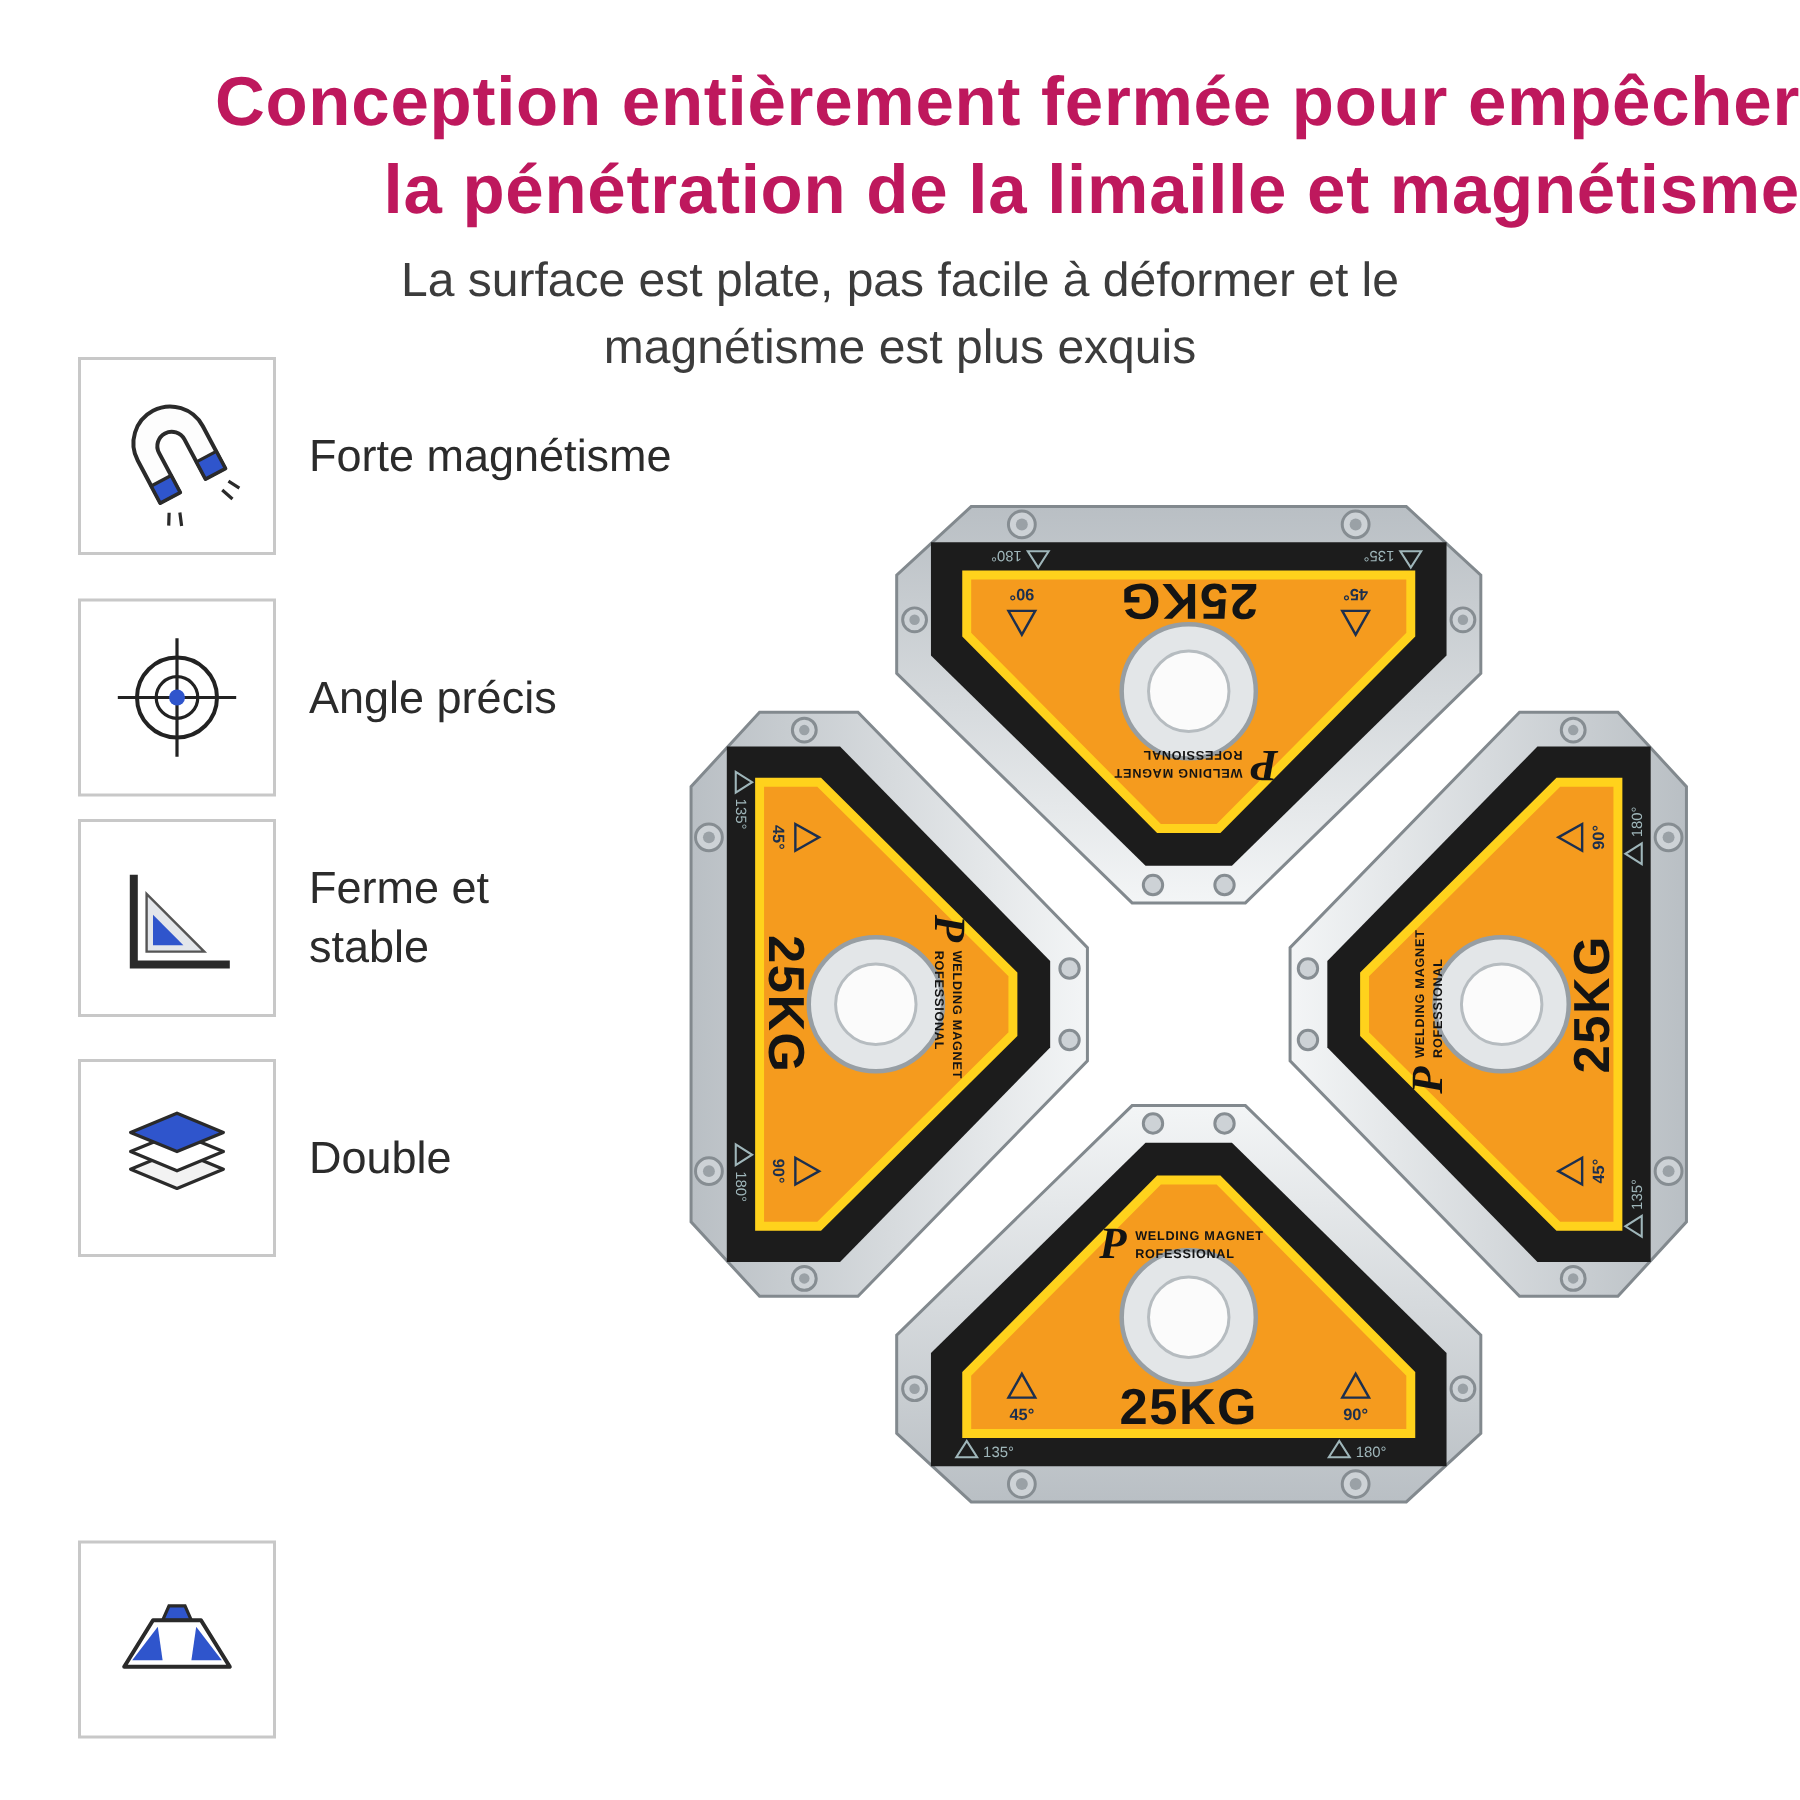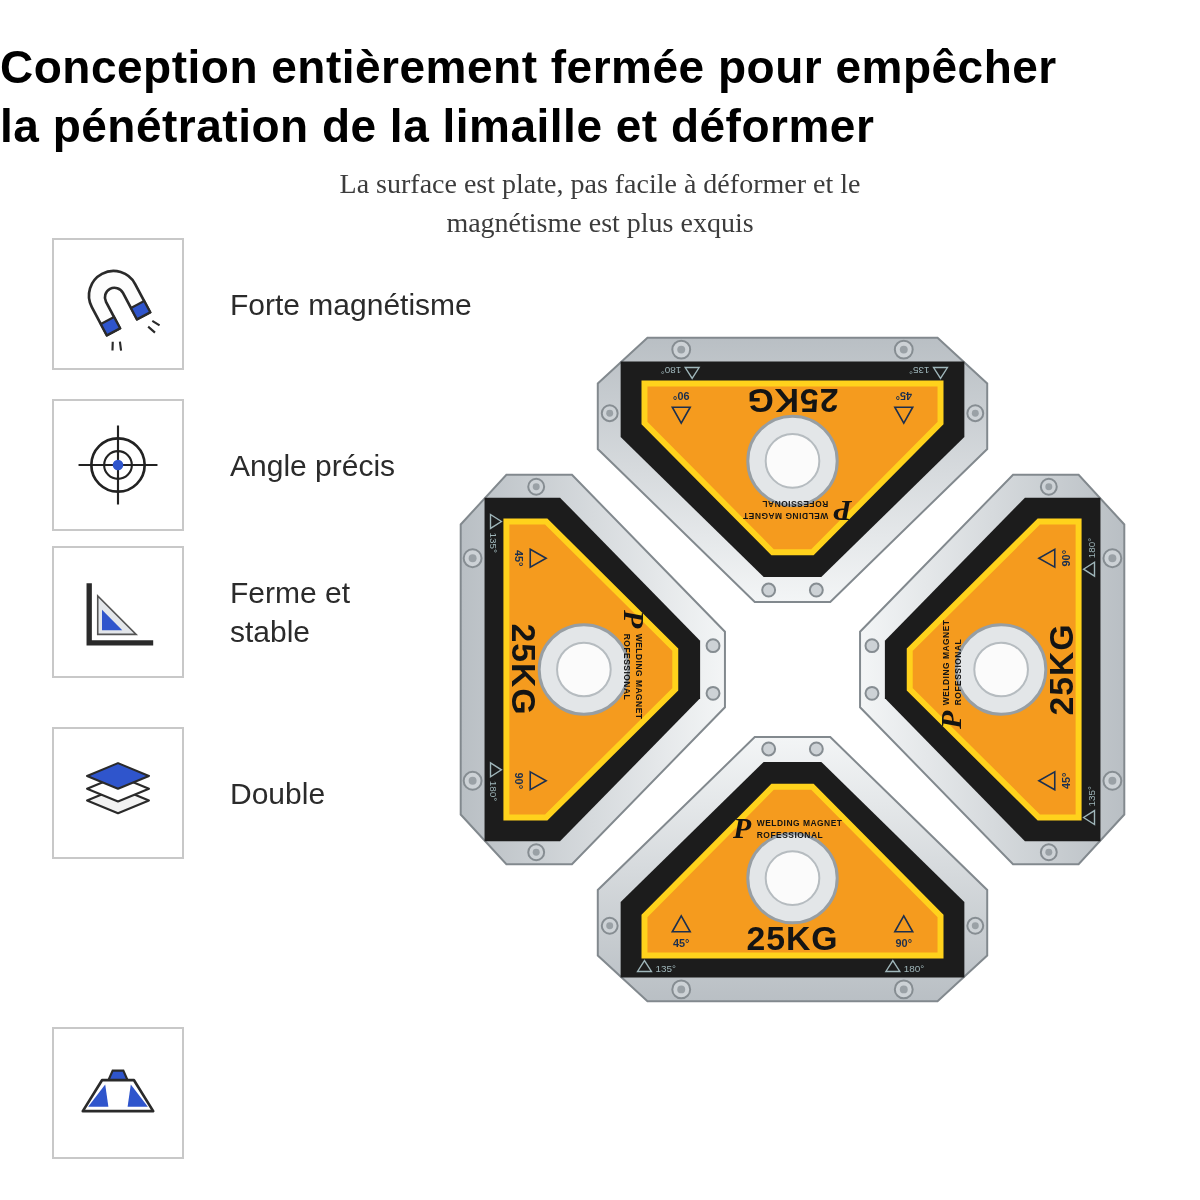--- a/index.html
+++ b/index.html
@@ -1,25 +1,25 @@
 <!DOCTYPE html>
 <html><head>
 <meta charset="utf-8">
 <style>
   html,body{margin:0;padding:0;background:#ffffff;}
   .page{position:relative;width:1200px;height:1200px;background:#fff;overflow:hidden;
         font-family:"Liberation Sans",sans-serif;}
-  .title{padding-top:38px;text-align:left;font-weight:bold;font-size:46px;
-         line-height:1.28;color:#000000;letter-spacing:0.5px;}
-  .subtitle{margin-top:8px;text-align:center;font-size:28px;line-height:1.4;color:#3c3c3c;font-family:Liberation Serif, serif;}
-  .feature{position:absolute;left:52px;display:flex;align-items:center;gap:46px;}
+  .title{padding-top:38px;text-align:right;font-weight:bold;font-size:46px;
+         line-height:1.28;color:#be185d;letter-spacing:0.5px;}
+  .subtitle{margin-top:8px;text-align:center;font-size:32px;line-height:1.4;color:#3c3c3c;}
+  .feature{position:absolute;left:52px;display:flex;align-items:center;gap:22px;}
   .icon-box{width:132px;height:132px;border:2px solid #c8c8c8;background:#fff;
             display:flex;align-items:center;justify-content:center;box-sizing:border-box;}
   .feature-label{font-size:30px;color:#2b2b2b;line-height:1.3;}
-  .f1{top:238px}.f2{top:399px}.f3{top:546px}.f4{top:727px}.f5{top:856px}.f6{top:1027px}
+  .f1{top:238px}.f2{top:399px}.f3{top:546px}.f4{top:706px}.f5{top:856px}.f6{top:1027px}
   .product-wrap{position:absolute;left:415px;top:292px;}
   
   .m-silver{fill:url(#gSilver);stroke:#82898e;stroke-width:2;}
   .m-black{fill:#1c1c1c;}
   .m-orange{fill:#f59b1e;stroke:#ffd21c;stroke-width:6;}
   .screw{fill:#cdd2d6;stroke:#868d92;stroke-width:2;}
   .screw-in{fill:#9aa1a6;}
   .hole-ring{fill:#e3e6e8;stroke:#979ea3;stroke-width:3;}
   .hole-in{fill:#fbfbfb;stroke:#b6bcc0;stroke-width:2;}
   .m-weight{font-family:"Liberation Sans",sans-serif;font-weight:bold;font-size:34px;
@@ -34,21 +34,21 @@
   .m-angle-dark{fill:none;stroke:#9fb6ba;stroke-width:1.4;}
   .m-angle-dt{font-family:"Liberation Sans",sans-serif;font-size:10px;fill:#9fb6ba;}
 </style>
 </head>
 <body>
 
 <div class="page">
 
   <div class="title">
     <div>Conception entièrement fermée pour empêcher</div>
-    <div>la pénétration de la limaille et déformer</div>
+    <div>la pénétration de la limaille et magnétisme</div>
   </div>
 
   <div class="subtitle">
     <div>La surface est plate, pas facile à déformer et le</div>
     <div>magnétisme est plus exquis</div>
   </div>
 
   <div class="feature f1">
     <div class="icon-box">
       <svg width="96" height="96" viewBox="0 0 90 90">

